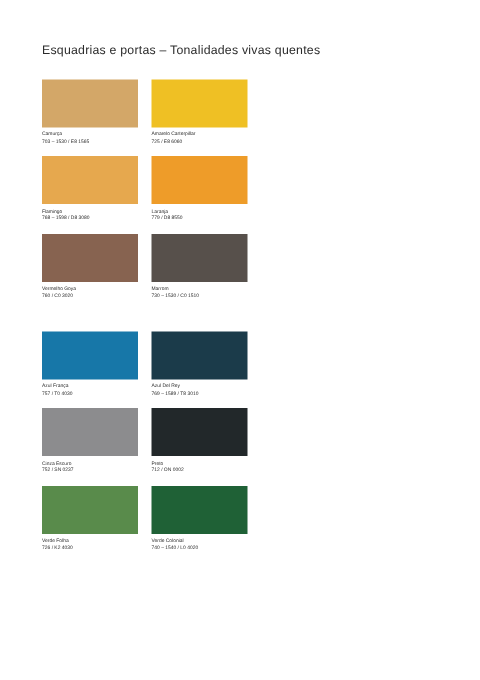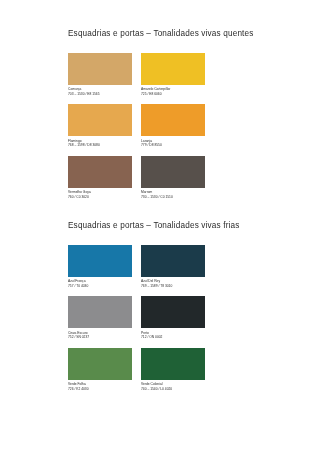--- a/index.html
+++ b/index.html
@@ -15,21 +15,20 @@
   }
   .page {
     width: 320px;
     height: 453px;
     position: relative;
     background: #ffffff;
     box-sizing: border-box;
   }
   .section {
     padding: 0 28px;
-    margin-left: 40px;
   }
   .section-title {
     font-size: 8.2px;
     color: #2b2b2b;
     font-weight: 400;
     letter-spacing: 0.02em;
     line-height: 1.2;
     margin: 0;
     padding: 0;
   }
@@ -114,21 +113,20 @@
       <div class="swatch-cell">
         <span class="swatch-chip" style="background-color: rgb(87, 80, 75);"></span>
         <span class="swatch-name">Marrom</span>
         <span class="swatch-code">730 – 1530 / C0 1510</span>
       </div>
 
     </div>
   </div>
 
   <div class="section">
-    <h2 class="section-title section-2-title">Esquadrias e portas – Tonalidades vivas frias</h2>
 
     <div class="swatch-grid">
 
       <div class="swatch-cell">
         <span class="swatch-chip" style="background-color: rgb(23, 119, 168);"></span>
         <span class="swatch-name">Azul França</span>
         <span class="swatch-code">757 / T0 4030</span>
       </div>
 
       <div class="swatch-cell">

